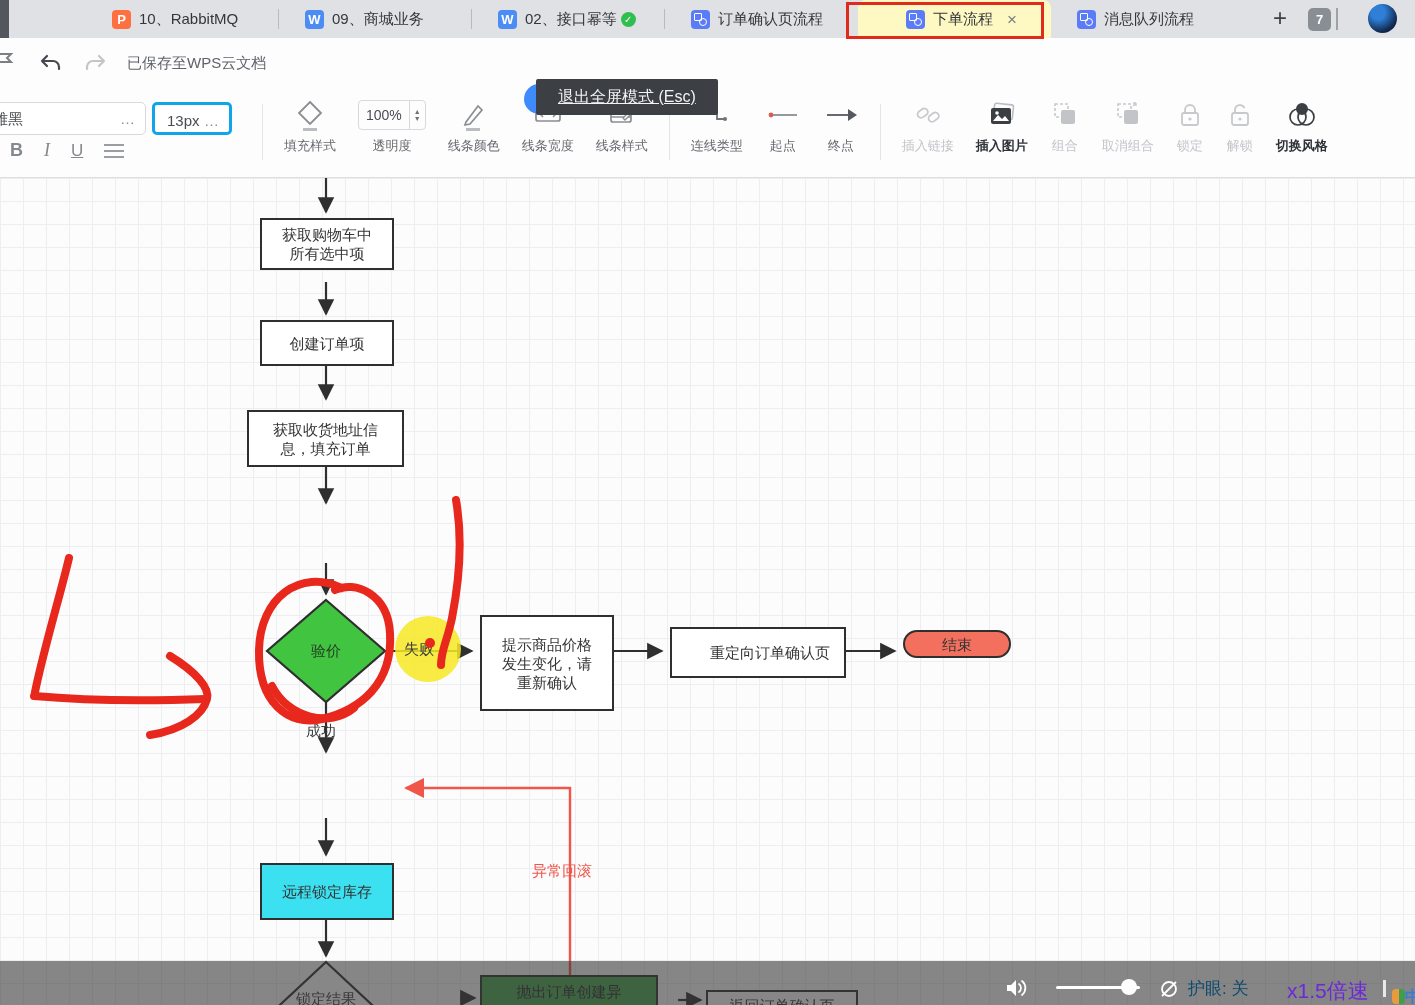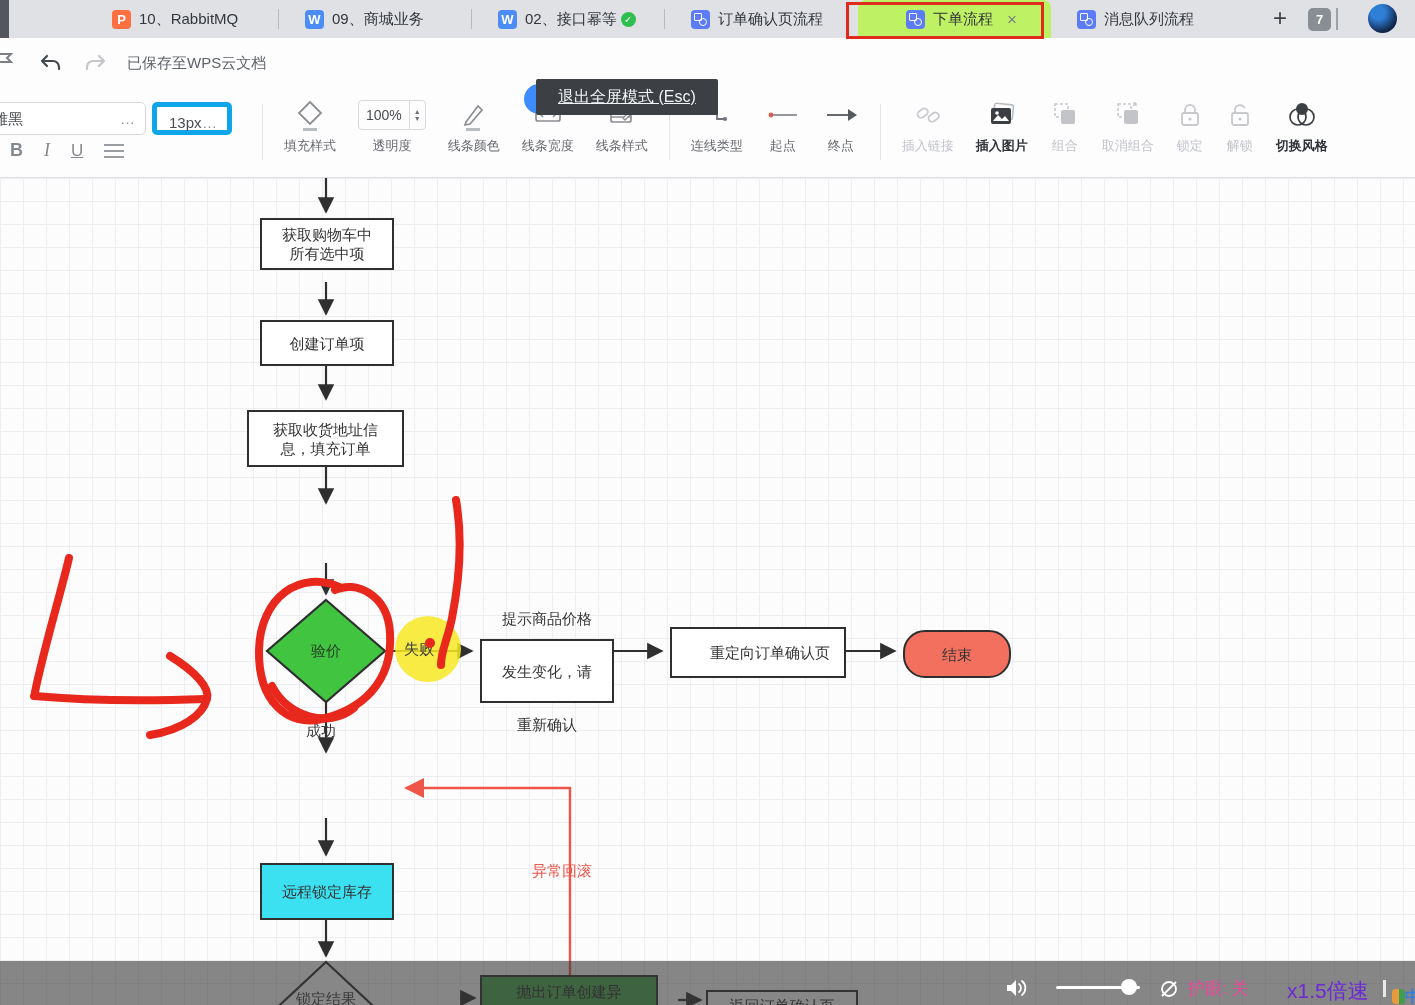--- a/index.html
+++ b/index.html
@@ -5,21 +5,21 @@
   * { margin:0; padding:0; box-sizing:border-box; }
   html,body { width:1415px; height:1005px; overflow:hidden; font-family:"Liberation Sans","DejaVu Sans",sans-serif; background:#fff; }
   .stage { position:relative; width:1415px; height:1005px; }
 
   
   .tabbar { position:absolute; left:0; top:0; width:1415px; height:38px; background:#dfe1e5; }
   .corner-sliver { position:absolute; left:0; top:0; width:9px; height:38px; background:#53565c; }
   .tab { position:absolute; top:0; height:38px; display:flex; align-items:center; padding:0 10px 0 26px; cursor:pointer; }
   .tab .sep { position:absolute; right:0; top:9px; width:1px; height:20px; background:#b7bac0; }
   .tab-label { font-size:15px; color:#33363b; white-space:nowrap; overflow:hidden; max-width:138px; }
-  .tab.active { background:#bef264; border-radius:8px 8px 0 0;padding-left:48px; }
+  .tab.active { background:#fef9c3; border-radius:8px 8px 0 0;padding-left:48px; }
   .doc-ic { width:19px; height:19px; border-radius:4px; margin-right:8px; flex:0 0 auto;
             display:flex; align-items:center; justify-content:center; color:#fff; font-size:13px; font-weight:700; }
   .doc-ic.orange { background:#ff7041; }
   .doc-ic.blue { background:#4b8df5; }
   .flow-ic { width:19px; height:19px; border-radius:4px; background:#5b7bf7; margin-right:8px; flex:0 0 auto; position:relative; }
   .flow-ic:before { content:""; position:absolute; left:3px; top:3px; width:6px; height:6px; border:1.5px solid #fff; border-radius:1px; }
   .flow-ic:after { content:""; position:absolute; right:3px; bottom:3px; width:6px; height:6px; border:1.5px solid #fff; border-radius:50%; }
   .green-badge { width:15px; height:15px; border-radius:50%; background:#2fbf4f; color:#fff; font-size:10px; line-height:15px;
                  text-align:center; margin-left:4px; flex:0 0 auto; }
   .tab-close { margin-left:14px; color:#7a7d82; font-size:17px; line-height:17px; }
@@ -37,21 +37,21 @@
   .saved-status { position:absolute; left:127px; top:54px; font-size:15px; color:#5f6368; }
   .blue-pill { position:absolute; left:524px; top:46px; width:30px; height:30px; border-radius:50%; background:#3e8bfe; z-index:1; }
   .tooltip { position:absolute; left:536px; top:41px; height:36px; background:#3c4045; color:#f2f3f4; z-index:2;
              font-size:16px; line-height:36px; padding:0 22px; text-decoration:underline; border-radius:2px; white-space:nowrap; }
 
   
   .toolbar { position:absolute; left:0; top:88px; width:1415px; height:90px; background:#fdfdfe; border-bottom:1px solid #dcdee1; }
   .font-input { position:absolute; left:-52px; top:14px; width:198px; height:33px; border:1px solid #d7d9dc; border-radius:5px;
                 font-size:15px; color:#4a4d52; line-height:31px; padding-left:14px; background:#fff; }
   .font-input .more, .size-input .more { position:absolute; right:9px; top:0; color:#8b8e93; letter-spacing:1px; }
-  .size-input { position:absolute; left:152px; top:14px; width:80px; height:33px; border:5px solid #0ea5e9; border-radius:5px;
+  .size-input { position:absolute; left:152px; top:14px; width:80px; height:33px; border:3px solid #0ea5e9; border-radius:5px;
                 font-size:15px; color:#4a4d52; line-height:31px; padding-left:12px; background:#fff; }
   .fmt-row { position:absolute; left:10px; top:52px; display:flex; gap:21px; align-items:center; color:#85888d; }
   .fmt-b { font-weight:700; font-size:18px; }
   .fmt-i { font-style:italic; font-size:18px; font-family:"Liberation Serif",serif; }
   .fmt-u { font-size:17px; text-decoration:underline; }
   .align-ic { width:20px; height:14px; display:inline-block; background:
       linear-gradient(#9a9da2 0 2px, transparent 2px 6px, #9a9da2 6px 8px, transparent 8px 12px, #9a9da2 12px 14px); }
   .titems { position:absolute; left:252px; top:8px; display:flex; align-items:flex-start; }
   .vsep { width:1px; height:56px; background:#e4e5e7; margin:8px 10px 0 10px; }
   .titem { display:flex; flex-direction:column; align-items:center; padding:0 11px; }
@@ -78,21 +78,21 @@
   .fnode.green { background:#4aa64f; justify-content:flex-start; padding-top:5px; color:#2b2b2b; }
   .flabel { position:absolute; font-size:15px; color:#3d3d3d; z-index:2; white-space:nowrap; }
   .flabel.red { color:#ef5549; }
   .diam-text { position:absolute; font-size:15px; color:#274027; z-index:2; }
 
   
   .player-bar { position:absolute; left:0; top:961px; width:1415px; height:44px; background:rgba(55,55,55,0.60); z-index:8; }
   .player-item { position:absolute; color:#fff; z-index:9; }
   .vol-line { position:absolute; left:1056px; top:986px; width:84px; height:3px; background:#fff; border-radius:2px; z-index:9; }
   .vol-knob { position:absolute; left:1121px; top:979px; width:16px; height:16px; background:#fff; border-radius:50%; z-index:9; }
-  .eye-text { position:absolute; left:1188px; top:977px; font-size:17px; color:#ec4899; z-index:9; }
+  .eye-text { position:absolute; left:1188px; top:977px; font-size:17px; color:#0c4a6e; z-index:9; }
   .speed-text { position:absolute; left:1287px; top:977px; font-size:21px; color:#6d28d9; z-index:9; }
   .logo-bar { position:absolute; left:1383px; top:980px; width:3px; height:17px; background:#e8e8e8; z-index:9; }
   .partial-logo { position:absolute; left:1392px; top:987px; width:23px; height:18px; overflow:hidden; z-index:9; }
   .partial-logo .blob { position:absolute; left:0; top:2px; width:13px; height:15px; border-radius:4px;
         background:linear-gradient(90deg,#e89b3c 0 50%, #3f9e4d 50% 100%); }
   .partial-logo .ch { position:absolute; left:13px; top:0; font-size:16px; font-weight:700; color:#3a7bd5; }
 </style>
 </head>
 <body>
 
@@ -382,29 +382,29 @@
       <span>创建订单项</span>
     </div>
     <div class="fnode" style="left:247px;top:232px;width:157px;height:57px;">
       <span>获取收货地址信</span>
       <span>息，填充订单</span>
     </div>
     <div class="diam-text" style="left:311px;top:464px;">验价</div>
 
     <div class="flabel" style="left:404px;top:462px;">失败</div>
 
-    <div class="fnode" style="left:480px;top:461px;width:134px;height:64px;gap:34px;">
+    <div class="fnode" style="left:480px;top:437px;width:134px;height:96px;">
       <span>提示商品价格</span>
       <span>发生变化，请</span>
       <span>重新确认</span>
     </div>
     <div class="fnode" style="left:670px;top:449px;width:176px;height:51px;padding-left:24px;">
       <span>重定向订单确认页</span>
     </div>
-    <div class="fnode pill" style="left:903px;top:452px;width:108px;height:48px;">
+    <div class="fnode pill" style="left:903px;top:452px;width:108px;height:28px;">
       <span>结束</span>
     </div>
 
     <div class="flabel" style="left:306px;top:536px;margin-top:8px;">成功</div>
 
     <div class="flabel red" style="left:532px;top:684px;">异常回滚</div>
 
     <div class="fnode cyan" style="left:260px;top:685px;width:134px;height:57px;">
       <span>远程锁定库存</span>
     </div>

